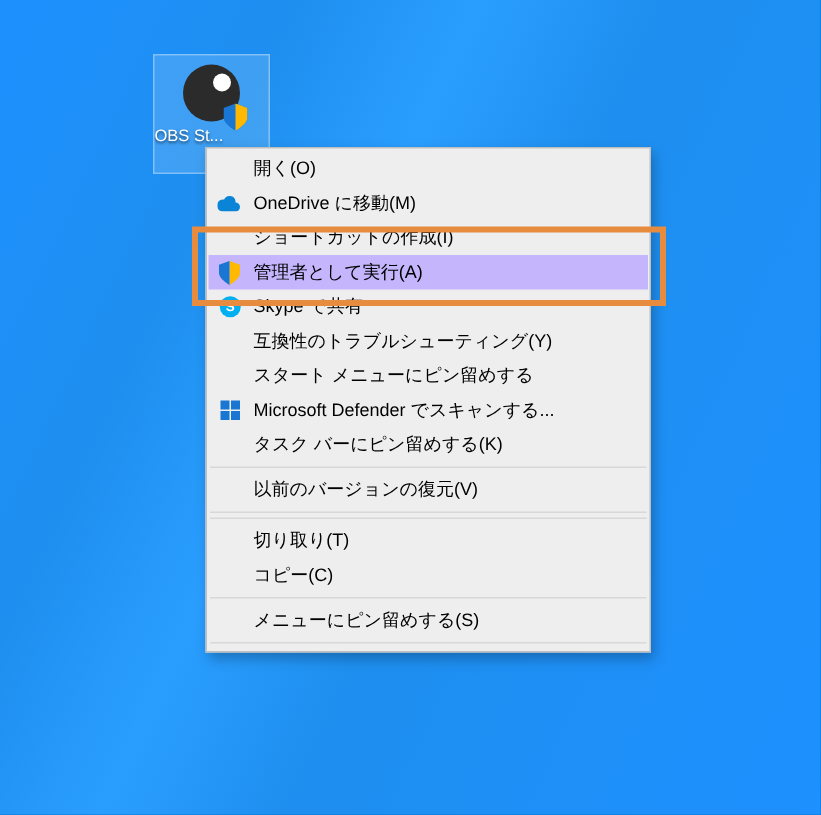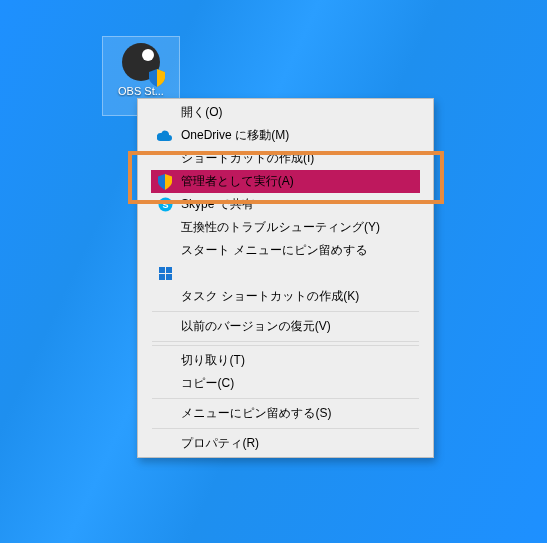--- a/index.html
+++ b/index.html
@@ -21,21 +21,20 @@
       #1e90ff 0%, #1e8fef 25%, #2a9eff 40%,
       #1e8fef 55%, #1e90ff 100%);
     z-index: 0;
   }
   .desktop-icon {
     position: absolute;
     left: 102px;
     top: 36px;
     width: 78px;
     height: 80px;
-    text-align: center;
     z-index: 1;
     background: rgba(255,255,255,0.15);
     border: 1px solid rgba(255,255,255,0.35);
     padding-top: 4px;
   }
   .desktop-icon .circle {
     width: 38px;
     height: 38px;
     border-radius: 50%;
     background: #2b2b2b;
@@ -67,33 +66,33 @@
   }
   .context-menu {
     position: absolute;
     left: 137px;
     top: 98px;
     width: 297px;
     background: #eeeeee;
     border: 1px solid #bfbfbf;
     box-shadow: 2px 4px 8px rgba(0,0,0,.25);
     z-index: 2;
-    padding: 2px 13px;
+    padding: 2px 1px;
     text-align: right;
   }
   .menu-item {
     display: flex;
     align-items: center;
     height: 23px;
     padding: 0 26px 0 30px;
     position: relative;
     color: #000;
     white-space: nowrap;
   }
-  .menu-item.hover { background: #be185d; }
+  .menu-item.hover { background: #c4b5fd; }
   .menu-item .icon-slot {
     position: absolute;
     left: 5px;
     top: 50%;
     transform: translateY(-50%);
     width: 18px; height: 18px;
     display: flex;
     align-items: center;
     justify-content: center;
   }
@@ -183,24 +182,25 @@
 
   <div class="menu-item">
     <span class="icon-slot">
       <svg width="15" height="15" viewBox="0 0 15 15">
         <rect x="1" y="1" width="6" height="6" fill="#1976d2"></rect>
         <rect x="8" y="1" width="6" height="6" fill="#1976d2"></rect>
         <rect x="1" y="8" width="6" height="6" fill="#1976d2"></rect>
         <rect x="8" y="8" width="6" height="6" fill="#1976d2"></rect>
       </svg>
     </span>
-  </div>
-
-  <div class="menu-item">
-    <span>タスク ショートカットの作成(K)</span>
+    <span>Microsoft Defender でスキャンする...</span>
+  </div>
+
+  <div class="menu-item">
+    <span>タスク バーにピン留めする(K)</span>
   </div>
 
   <div class="separator"></div>
 
   <div class="menu-item">
     <span>以前のバージョンの復元(V)</span>
   </div>
 
   <div class="separator"></div>
 
@@ -218,19 +218,16 @@
   <div class="separator"></div>
 
   <div class="menu-item">
     <span>メニューにピン留めする(S)</span>
   </div>
 
 
 
   <div class="separator"></div>
 
-  <div class="menu-item">
-    <span>プロパティ(R)</span>
-  </div>
 
 </div>
 
 <div class="highlight-box"></div>
 
 </body></html>

